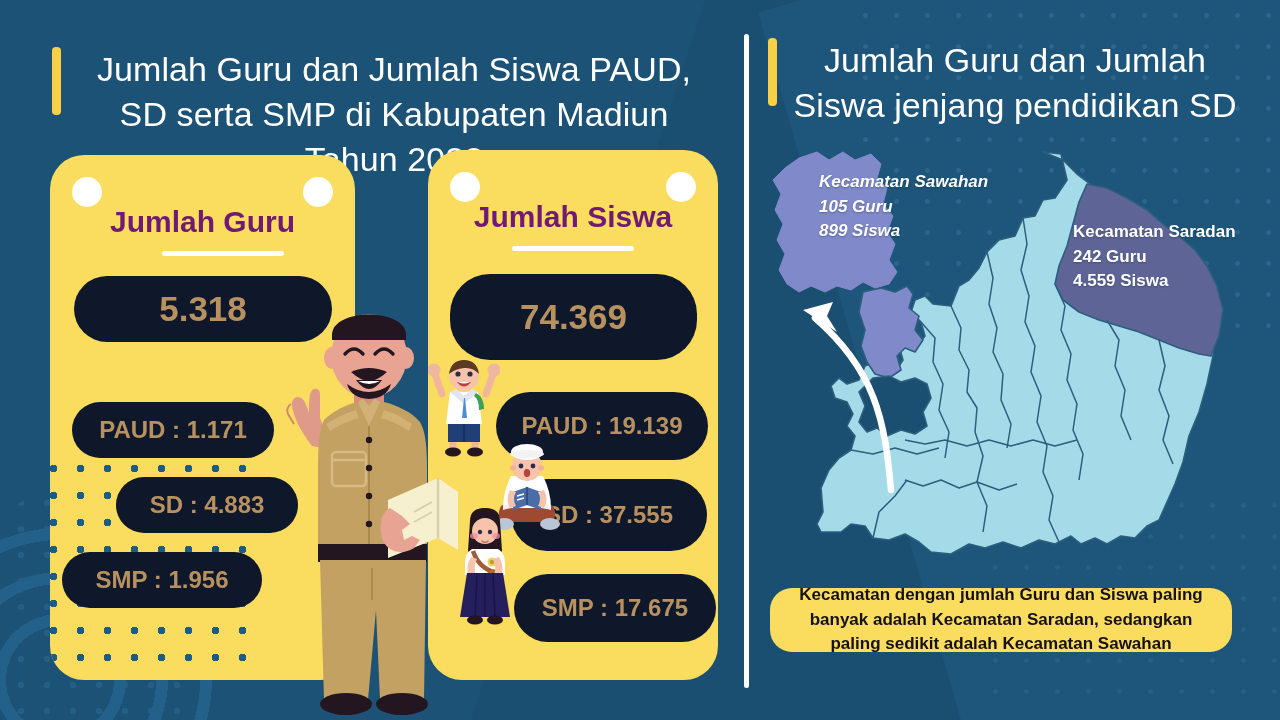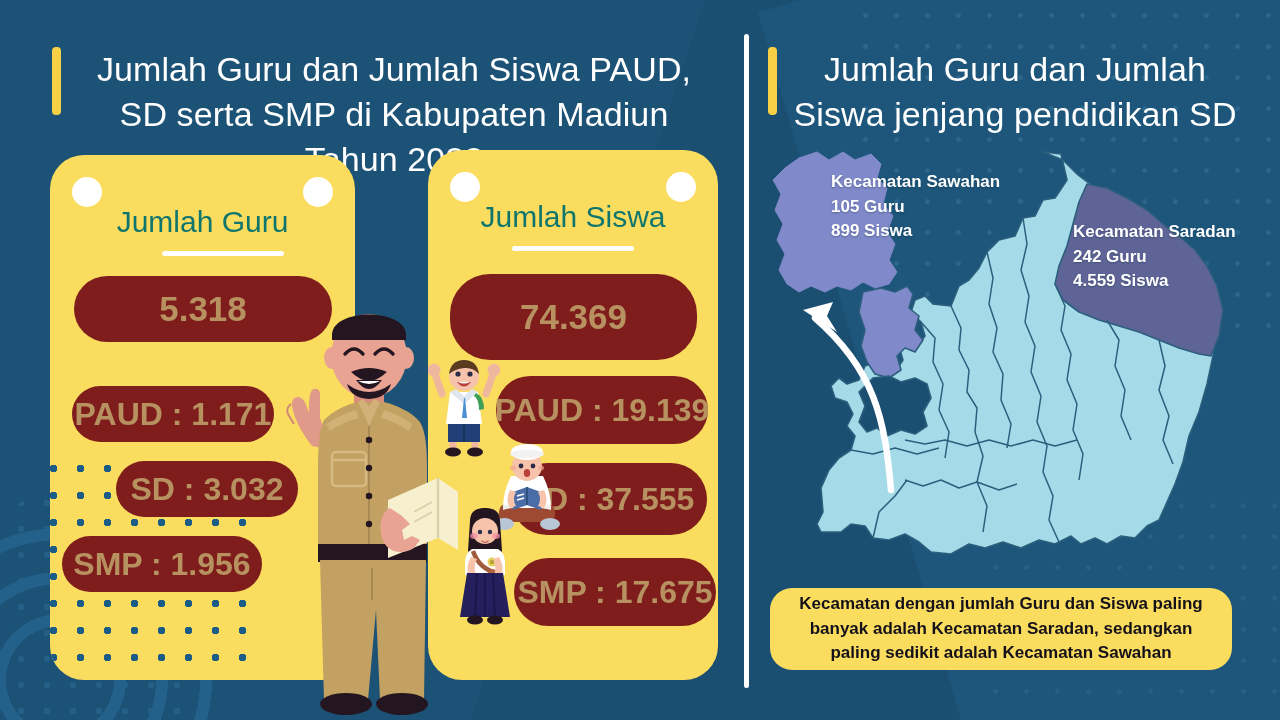--- a/index.html
+++ b/index.html
@@ -66,21 +66,21 @@
   .header .bar {
     width: 9px; border-radius: 4px; background: #f7d046; flex: 0 0 auto;
   }
   .header h1 {
     color: #ffffff; font-size: 34px; font-weight: normal; line-height: 1.32;
     letter-spacing: .1px;
     text-align: center;
   }
   #header-left  { left: 52px;  top: 47px; width: 660px; }
   #header-left .bar  { height: 68px; }
-  #header-right { left: 768px; top: 47px; width: 470px; }
+  #header-right { left: 768px; top: 38px; width: 470px; }
   #header-right .bar { height: 68px; }
 
   
   .divider {
     position: absolute; left: 744px; top: 34px;
     width: 5px; height: 654px; background: #ffffff; border-radius: 3px;
   }
 
   
   .card {
@@ -102,38 +102,38 @@
   .punch {
     position: absolute; width: 30px; height: 30px;
     border-radius: 50%; background: #ffffff;
   }
   .punch.l { left: 22px; top: 22px; }
   .punch.r { right: 22px; top: 22px; }
 
   .card-title {
     position: absolute; left: 0; right: 0; top: 50px;
     text-align: center;
-    font-size: 30px; font-weight: normal; color: #0f766e;
+    font-size: 30px; font-weight: bold; color: #701a75;
   }
   .card-rule {
     position: absolute; height: 5px; background: #ffffff; border-radius: 3px;
   }
   #rule-guru  { left: 112px; top: 96px;  width: 122px; }
   #rule-siswa { left: 84px;  top: 96px;  width: 122px; }
 
   .pill {
     position: absolute;
-    background: #7f1d1d;
+    background: #0f172a;
     border-radius: 40px;
     display: flex; align-items: center; justify-content: center;
     color: #b79260; font-weight: bold;
     white-space: nowrap;
   }
   .pill.big { font-size: 35px; }
-  .pill.sub { font-size: 32px; }
+  .pill.sub { font-size: 24px; margin-top: 16px; }
 
   
   #guru-total { left: 24px;  top: 121px; width: 258px; height: 66px; }
   #guru-paud  { left: 22px;  top: 231px; width: 202px; height: 56px; }
   #guru-sd    { left: 66px;  top: 306px; width: 182px; height: 56px; }
   #guru-smp   { left: 12px;  top: 381px; width: 200px; height: 56px; }
   
   #siswa-total { left: 22px; top: 124px; width: 247px; height: 86px; }
   #siswa-paud  { left: 68px; top: 226px; width: 212px; height: 68px; }
   #siswa-sd    { left: 83px; top: 313px; width: 196px; height: 72px; }
@@ -147,27 +147,27 @@
   #illus-girl    { left: 450px; top: 505px; width: 70px;  height: 125px; z-index: 7; }
 
   
   #map-wrap { position: absolute; left: 755px; top: 140px; width: 510px; height: 440px; }
 
   .map-label {
     position: absolute; color: #ffffff; font-weight: bold; font-size: 17px;
     line-height: 1.45; white-space: nowrap; z-index: 5;
     text-shadow: 0 1px 2px rgba(12,40,60,.35);
   }
-  #label-sawahan { left: 76px; top: 30px; }
+  #label-sawahan { left: 64px; top: 30px; font-style: italic; }
   #label-saradan { left: 318px; top: 80px; }
 
   
   #caption {
     position: absolute; left: 770px; top: 588px;
-    width: 462px; height: 82px;
+    width: 462px; height: 64px;
     background: #fadc5e; border-radius: 22px;
     display: flex; align-items: center; justify-content: center;
     text-align: center;
     color: #14111b; font-size: 17px; font-weight: bold; line-height: 1.45;
     padding: 16px 16px;
   }
 </style>
 </head>
 <body>
 
@@ -193,21 +193,21 @@
   <div class="divider"></div>
 
   <div class="card" id="card-guru">
     <div class="card-dots"></div>
     <div class="punch l"></div>
     <div class="punch r"></div>
     <div class="card-title">Jumlah Guru</div>
     <div class="card-rule" id="rule-guru"></div>
     <div class="pill big" id="guru-total">5.318</div>
     <div class="pill sub" id="guru-paud">PAUD : 1.171</div>
-    <div class="pill sub" id="guru-sd">SD : 3.032</div>
+    <div class="pill sub" id="guru-sd">SD : 4.883</div>
     <div class="pill sub" id="guru-smp">SMP : 1.956</div>
   </div>
 
   <div class="card" id="card-siswa">
     <div class="punch l"></div>
     <div class="punch r"></div>
     <div class="card-title">Jumlah Siswa</div>
     <div class="card-rule" id="rule-siswa"></div>
     <div class="pill big" id="siswa-total">74.369</div>
     <div class="pill sub" id="siswa-paud">PAUD : 19.139</div>

